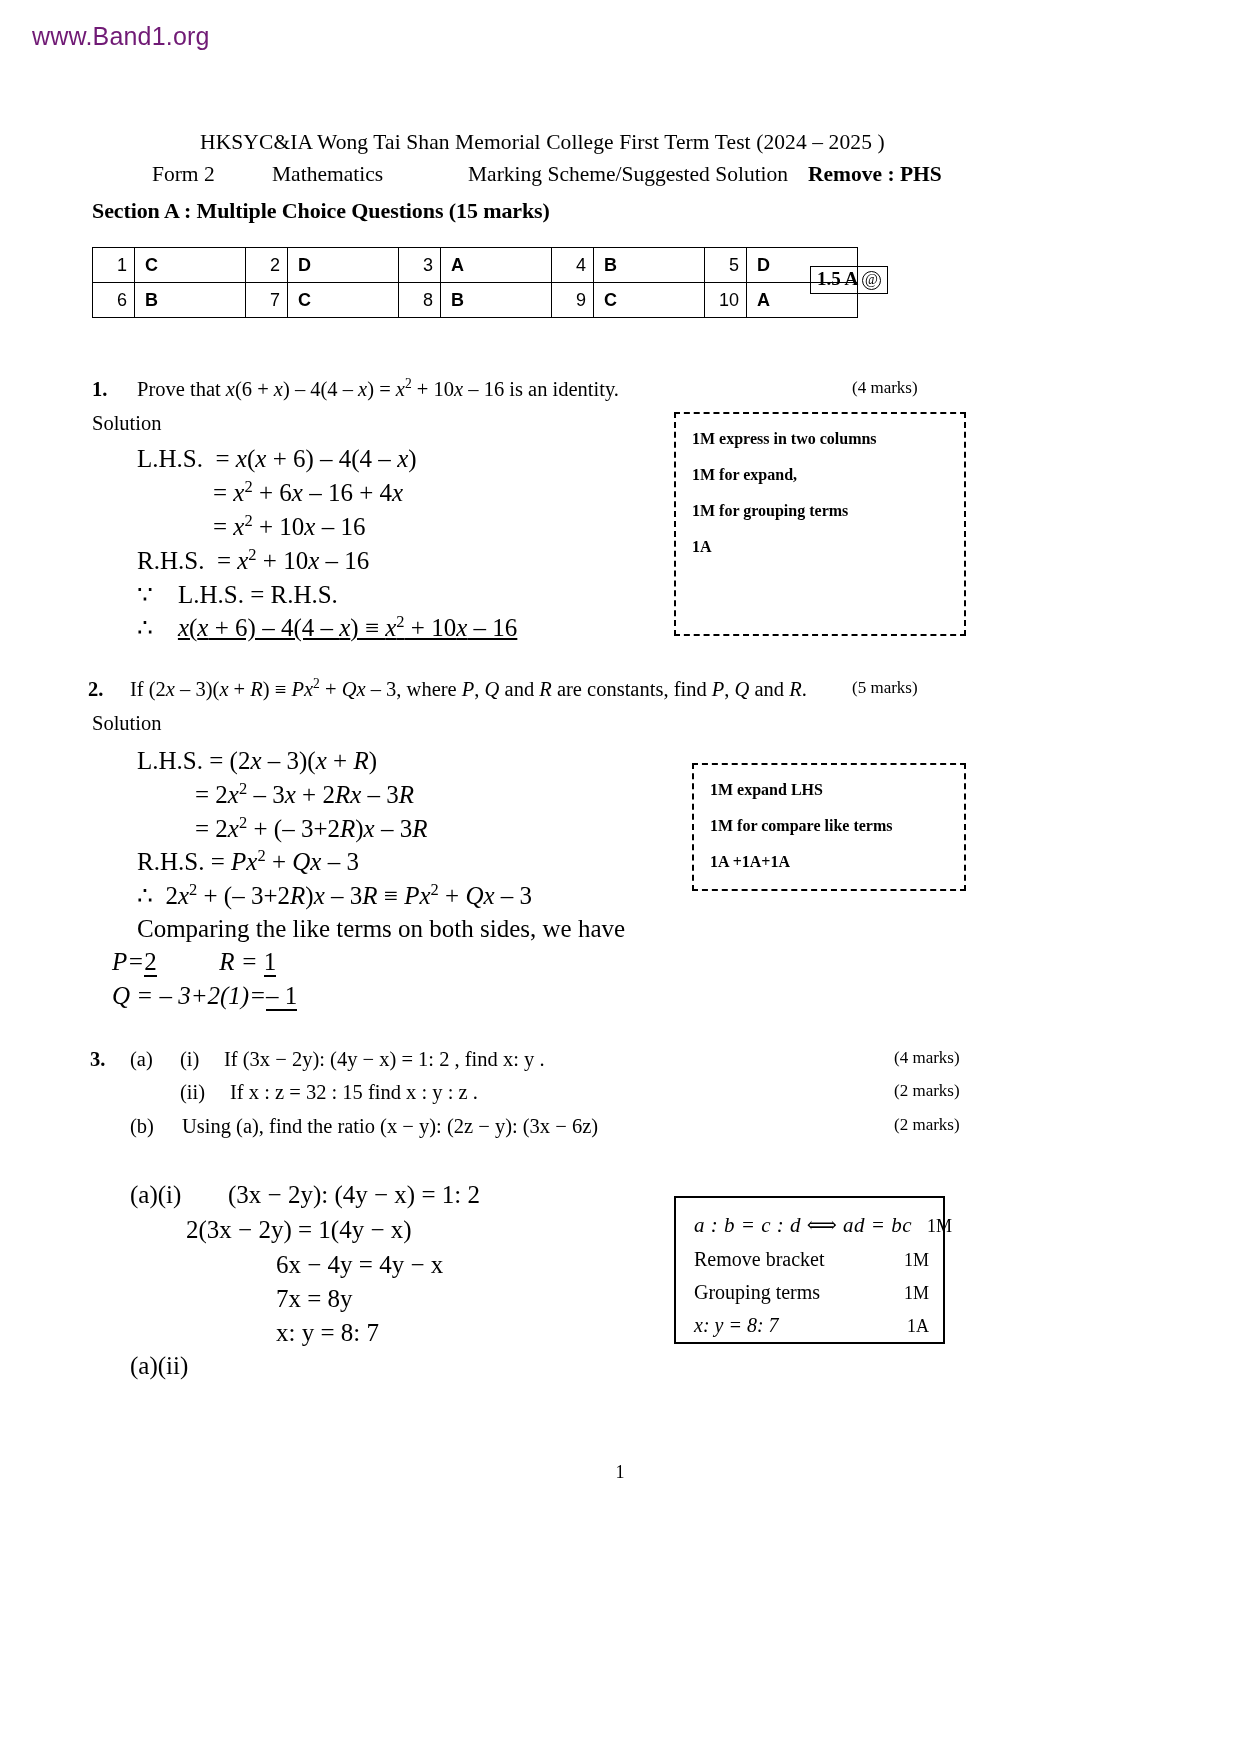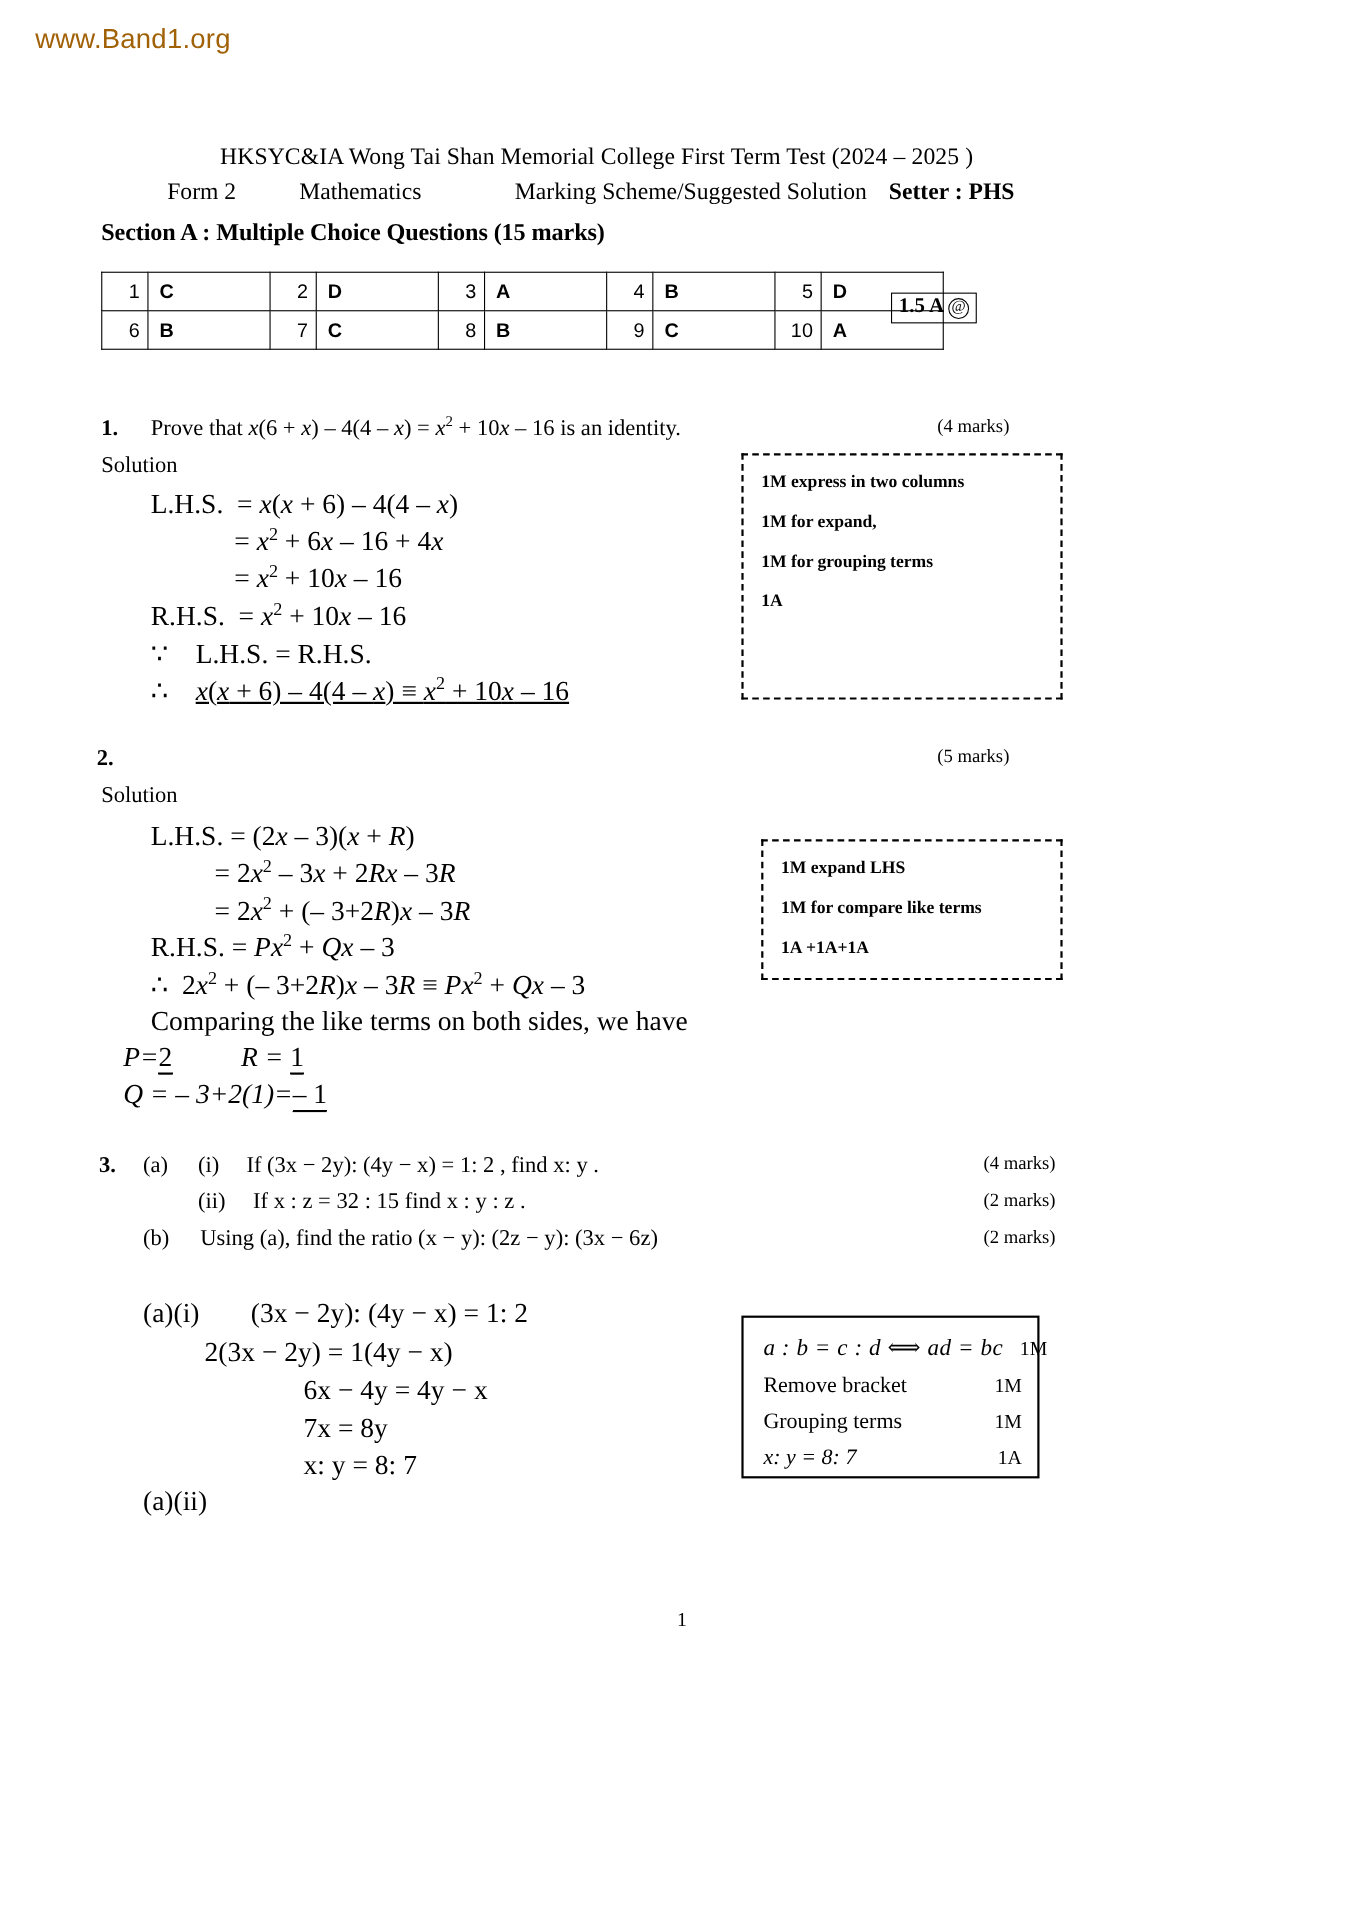--- a/index.html
+++ b/index.html
@@ -23,21 +23,21 @@
   }
 
   
   .site-url {
     position: absolute;
     left: 32px;
     top: 22px;
     font-family: "Liberation Sans", "DejaVu Sans", sans-serif;
     font-size: 25px;
     letter-spacing: 0.2px;
-    color: #a16207;
+    color: #701a75;
   }
 
   
   .exam-header {
     position: absolute;
     left: 90px;
     top: 130px;
     width: 1060px;
   }
   .exam-header .line1 {
@@ -219,21 +219,21 @@
 <div class="page">
 
   <div class="site-url">www.Band1.org</div>
 
   <div class="exam-header">
     <div class="line1">HKSYC&amp;IA Wong Tai Shan Memorial College First Term Test (2024 – 2025 )</div>
     <div class="line2">
       <span class="c-form">Form 2</span>
       <span class="c-subj">Mathematics</span>
       <span class="c-ms">Marking Scheme/Suggested Solution</span>
-      <span class="c-setter">Setter : PHS</span>
+      <span class="c-setter">Remove : PHS</span>
     </div>
   </div>
 
   <div class="section-head" id="sectionA-head">Section A : Multiple Choice Questions (15 marks)</div>
 
   <table class="mc-table">
     <tbody>
         <tr>
       <td class="num">1</td>
       <td class="ans">C</td>
@@ -281,20 +281,21 @@
   <div class="work" style="left:137px; top:613px;">∴&nbsp;&nbsp;&nbsp; <span class="u"><i>x</i>(<i>x</i> + 6) – 4(4 – <i>x</i>) ≡ <i>x</i><sup>2</sup> + 10<i>x</i> – 16</span></div>
 
   <div class="dash-box" style="left:674px; top:412px; width:292px; height:224px;">
     <div class="mrow">1M express in two columns</div>
     <div class="mrow">1M for expand,</div>
     <div class="mrow">1M for grouping terms</div>
     <div class="mrow">1A</div>
   </div>
 
   <div class="qnum" style="left:88px; top:678px;">2.</div>
+  <div class="qline" style="left:130px; top:678px;">If (2<i>x</i> – 3)(<i>x</i> + <i>R</i>) ≡ <i>P</i><i>x</i><sup>2</sup> + <i>Q</i><i>x</i> – 3, where <i>P</i>, <i>Q</i> and <i>R</i> are constants, find <i>P</i>, <i>Q</i> and <i>R</i>.</div>
   <div class="marks" style="left:852px; top:678px;">(5 marks)</div>
 
   <div class="solution-label" style="left:92px; top:712px;">Solution</div>
 
   <div class="work" style="left:137px; top:747px;">L.H.S. = (2<i>x</i> – 3)(<i>x</i> + <i>R</i>)</div>
   <div class="work" style="left:195px; top:781px;">= 2<i>x</i><sup>2</sup> – 3<i>x</i> + 2<i>Rx</i> – 3<i>R</i></div>
   <div class="work" style="left:195px; top:815px;">= 2<i>x</i><sup>2</sup> + (– 3+2<i>R</i>)<i>x</i> – 3<i>R</i></div>
   <div class="work" style="left:137px; top:848px;">R.H.S. = <i>P</i><i>x</i><sup>2</sup> + <i>Q</i><i>x</i> – 3</div>
   <div class="work" style="left:137px; top:881px;">∴&nbsp; 2<i>x</i><sup>2</sup> + (– 3+2<i>R</i>)<i>x</i> – 3<i>R</i> ≡ <i>P</i><i>x</i><sup>2</sup> + <i>Q</i><i>x</i> – 3</div>
 

